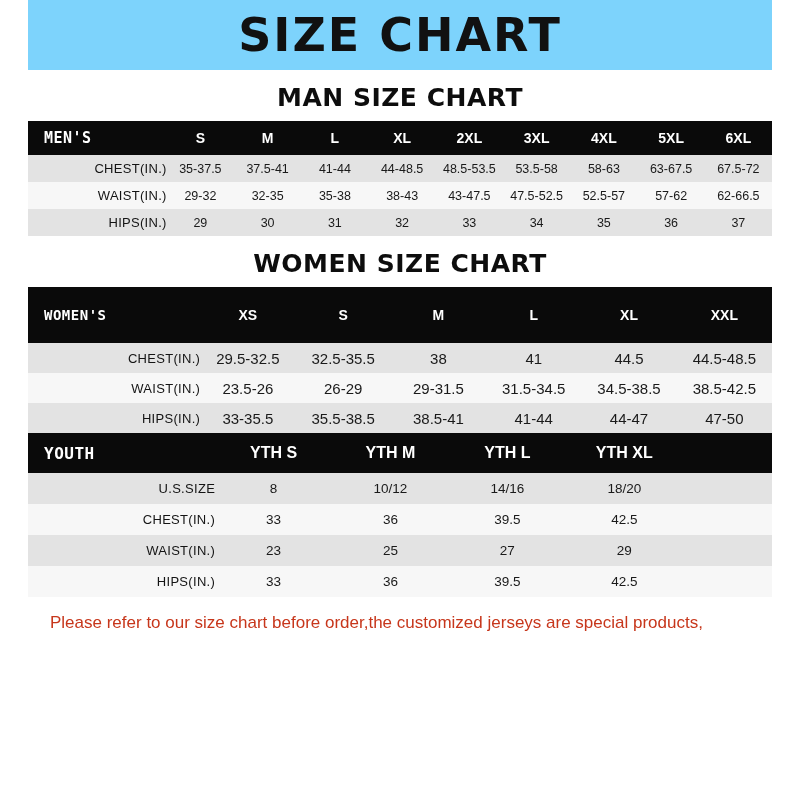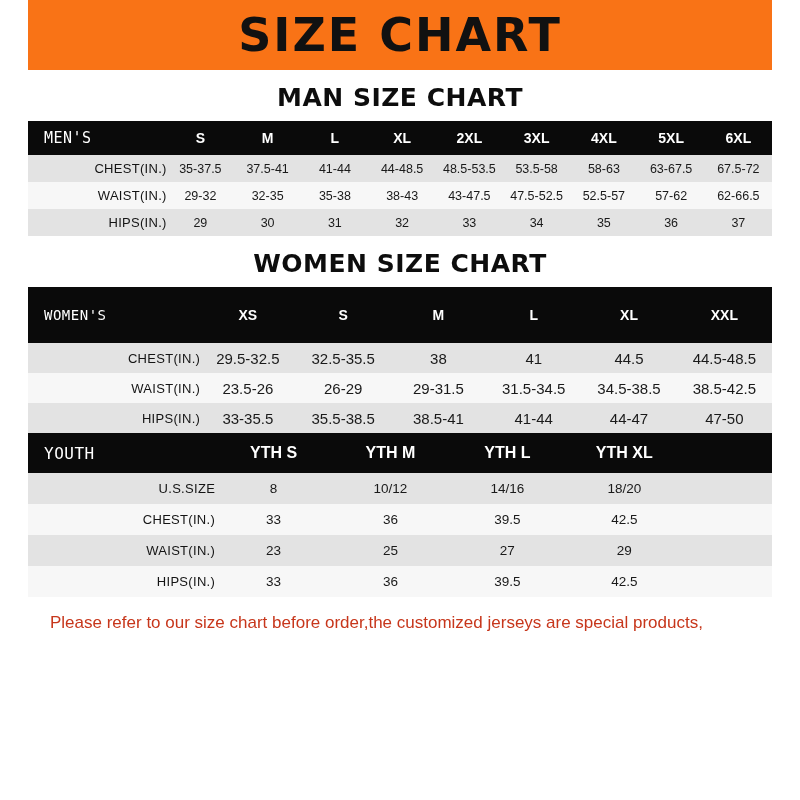--- a/index.html
+++ b/index.html
@@ -17,21 +17,21 @@
     position: relative;
     width: 800px;
     height: 800px;
     background: #ffffff;
     box-sizing: border-box;
   }
   
   .banner {
     position: relative;
     height: 70px;
-    background: #f97316;
+    background: #7dd3fc;
     display: flex;
     align-items: center;
     justify-content: center;
     overflow: hidden;
   }
   .banner-title {
     font-family: "DejaVu Sans", sans-serif;
     font-weight: bold;
     font-size: 46px;
     letter-spacing: 2px;
@@ -82,21 +82,21 @@
     background: #0a0a0a;
     color: #ffffff;
     font-weight: bold;
     height: 34px;
     font-size: 14px;
   }
   table.size-table thead th.corner {
     text-align: left;
     padding-left: 16px;
     font-family: "DejaVu Sans Mono", monospace;
-    font-weight: normal;
+    font-weight: bold;
     font-size: 15px;
     letter-spacing: 0.5px;
   }
   table.size-table tbody tr.row-odd td {
     background: #e3e3e3;
   }
   table.size-table tbody tr.row-even td {
     background: #f7f7f7;
   }
   table.size-table tbody td.label {

